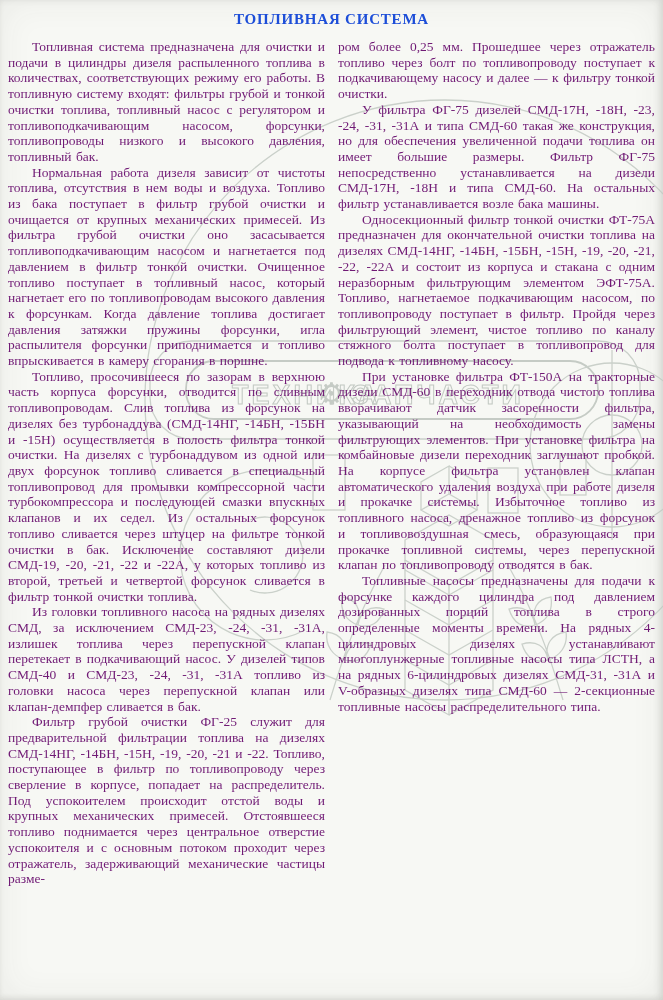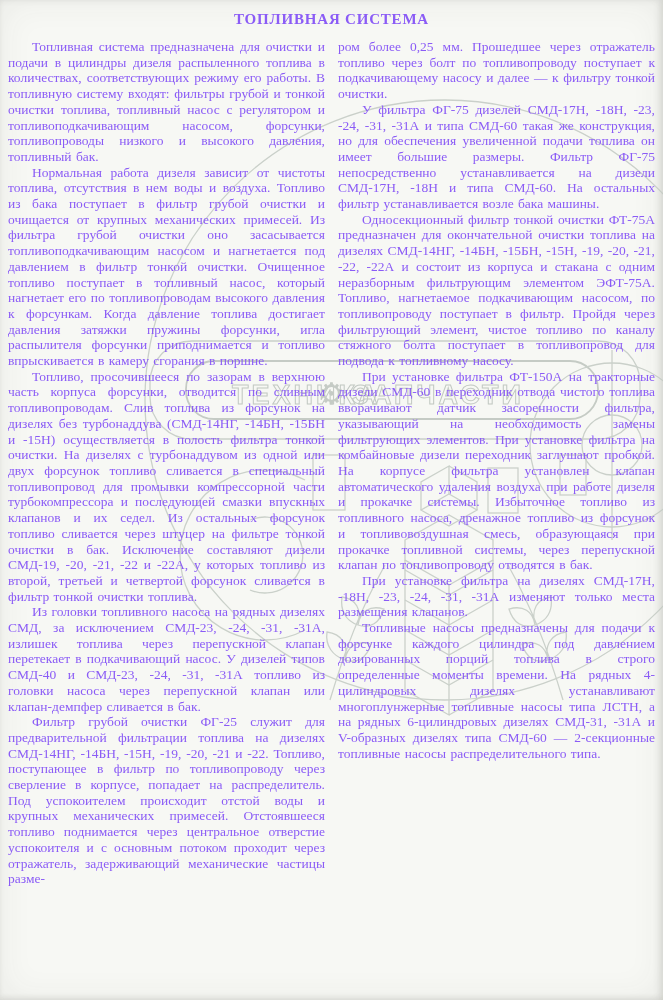--- a/index.html
+++ b/index.html
@@ -10,24 +10,24 @@
     overflow:hidden;
     box-shadow:inset 0 0 35px rgba(60,60,50,0.07), inset -4px 0 6px rgba(60,60,50,0.10), inset 0 -3px 5px rgba(60,60,50,0.06);
     font-family:"Liberation Serif", serif;
   }
   .watermark{
     position:absolute;left:0;top:0;z-index:0;pointer-events:none;opacity:0.85;
   }
   .content{position:relative;z-index:1;padding:6px 8px 0 8px;}
   .page-title{
     text-align:center;font-weight:bold;font-size:15px;letter-spacing:0.8px;
-    color:#8b5cf6;margin:5px 0 11px 0;
+    color:#1d4ed8;margin:5px 0 11px 0;
   }
   .cols{display:flex;gap:13px;}
-  .col{width:321px;text-align:justify;font-size:13.5px;line-height:15.7px;color:#8b5cf6;}
+  .col{width:321px;text-align:justify;font-size:13.5px;line-height:15.7px;color:#701a75;}
   .col p{margin:0;text-indent:24px;word-spacing:1px;}
   .wm-text{
     font-family:"Liberation Sans", sans-serif;font-weight:bold;
     fill:none;stroke:#b9c0ba;stroke-width:1;letter-spacing:3px;font-size:27px;
   }
   .wm-line{fill:none;stroke:#bdc4bd;stroke-width:1.8;}
   .wm-thin{fill:none;stroke:#c3cac3;stroke-width:1.3;}
 </style>
 </head>
 <body>
@@ -82,18 +82,17 @@
         <p>Нормальная работа дизеля зависит от чистоты топлива, отсутствия в нем воды и воздуха. Топливо из бака поступает в фильтр грубой очистки и очищается от крупных механических примесей. Из фильтра грубой очистки оно засасывается топливоподкачивающим насосом и нагнетается под давлением в фильтр тонкой очистки. Очищенное топливо поступает в топливный насос, который нагнетает его по топливопроводам высокого давления к форсункам. Когда давление топлива достигает давления затяжки пружины форсунки, игла распылителя форсунки приподнимается и топливо впрыскивается в камеру сгорания в поршне.</p>
         <p>Топливо, просочившееся по зазорам в верхнюю часть корпуса форсунки, отводится по сливным топливопроводам. Слив топлива из форсунок на дизелях без турбонаддува (СМД-14НГ, -14БН, -15БН и -15Н) осуществляется в полость фильтра тонкой очистки. На дизелях с турбонаддувом из одной или двух форсунок топливо сливается в специальный топливопровод для промывки компрессорной части турбокомпрессора и последующей смазки впускных клапанов и их седел. Из остальных форсунок топливо сливается через штуцер на фильтре тонкой очистки в бак. Исключение составляют дизели СМД-19, -20, -21, -22 и -22А, у которых топливо из второй, третьей и четвертой форсунок сливается в фильтр тонкой очистки топлива.</p>
         <p>Из головки топливного насоса на рядных дизелях СМД, за исключением СМД-23, -24, -31, -31А, излишек топлива через перепускной клапан перетекает в подкачивающий насос. У дизелей типов СМД-40 и СМД-23, -24, -31, -31А топливо из головки насоса через перепускной клапан или клапан-демпфер сливается в бак.</p>
         <p>Фильтр грубой очистки ФГ-25 служит для предварительной фильтрации топлива на дизелях СМД-14НГ, -14БН, -15Н, -19, -20, -21 и -22. Топливо, поступающее в фильтр по топливопроводу через сверление в корпусе, попадает на распределитель. Под успокоителем происходит отстой воды и крупных механических примесей. Отстоявшееся топливо поднимается через центральное отверстие успокоителя и с основным потоком проходит через отражатель, задерживающий механические частицы разме-</p>
       </div>
       <div class="col">
         <p style="text-indent:0;">ром более 0,25 мм. Прошедшее через отражатель топливо через болт по топливопроводу поступает к подкачивающему насосу и далее — к фильтру тонкой очистки.</p>
         <p>У фильтра ФГ-75 дизелей СМД-17Н, -18Н, -23, -24, -31, -31А и типа СМД-60 такая же конструкция, но для обеспечения увеличенной подачи топлива он имеет большие размеры. Фильтр ФГ-75 непосредственно устанавливается на дизели СМД-17Н, -18Н и типа СМД-60. На остальных фильтр устанавливается возле бака машины.</p>
         <p>Односекционный фильтр тонкой очистки ФТ-75А предназначен для окончательной очистки топлива на дизелях СМД-14НГ, -14БН, -15БН, -15Н, -19, -20, -21, -22, -22А и состоит из корпуса и стакана с одним неразборным фильтрующим элементом ЭФТ-75А. Топливо, нагнетаемое подкачивающим насосом, по топливопроводу поступает в фильтр. Пройдя через фильтрующий элемент, чистое топливо по каналу стяжного болта поступает в топливопровод для подвода к топливному насосу.</p>
         <p>При установке фильтра ФТ-150А на тракторные дизели СМД-60 в переходник отвода чистого топлива вворачивают датчик засоренности фильтра, указывающий на необходимость замены фильтрующих элементов. При установке фильтра на комбайновые дизели переходник заглушают пробкой. На корпусе фильтра установлен клапан автоматического удаления воздуха при работе дизеля и прокачке системы. Избыточное топливо из топливного насоса, дренажное топливо из форсунок и топливовоздушная смесь, образующаяся при прокачке топливной системы, через перепускной клапан по топливопроводу отводятся в бак.</p>
-        <p>При установке фильтра на дизелях СМД-17Н, -18Н, -23, -24, -31, -31А изменяют только места размещения клапанов.</p>
         <p>Топливные насосы предназначены для подачи к форсунке каждого цилиндра под давлением дозированных порций топлива в строго определенные моменты времени. На рядных 4-цилиндровых дизелях устанавливают многоплунжерные топливные насосы типа ЛСТН, а на рядных 6-цилиндровых дизелях СМД-31, -31А и V-образных дизелях типа СМД-60 — 2-секционные топливные насосы распределительного типа.</p>
       </div>
     </div>
   </div>
 </div>
 
 </body></html>

